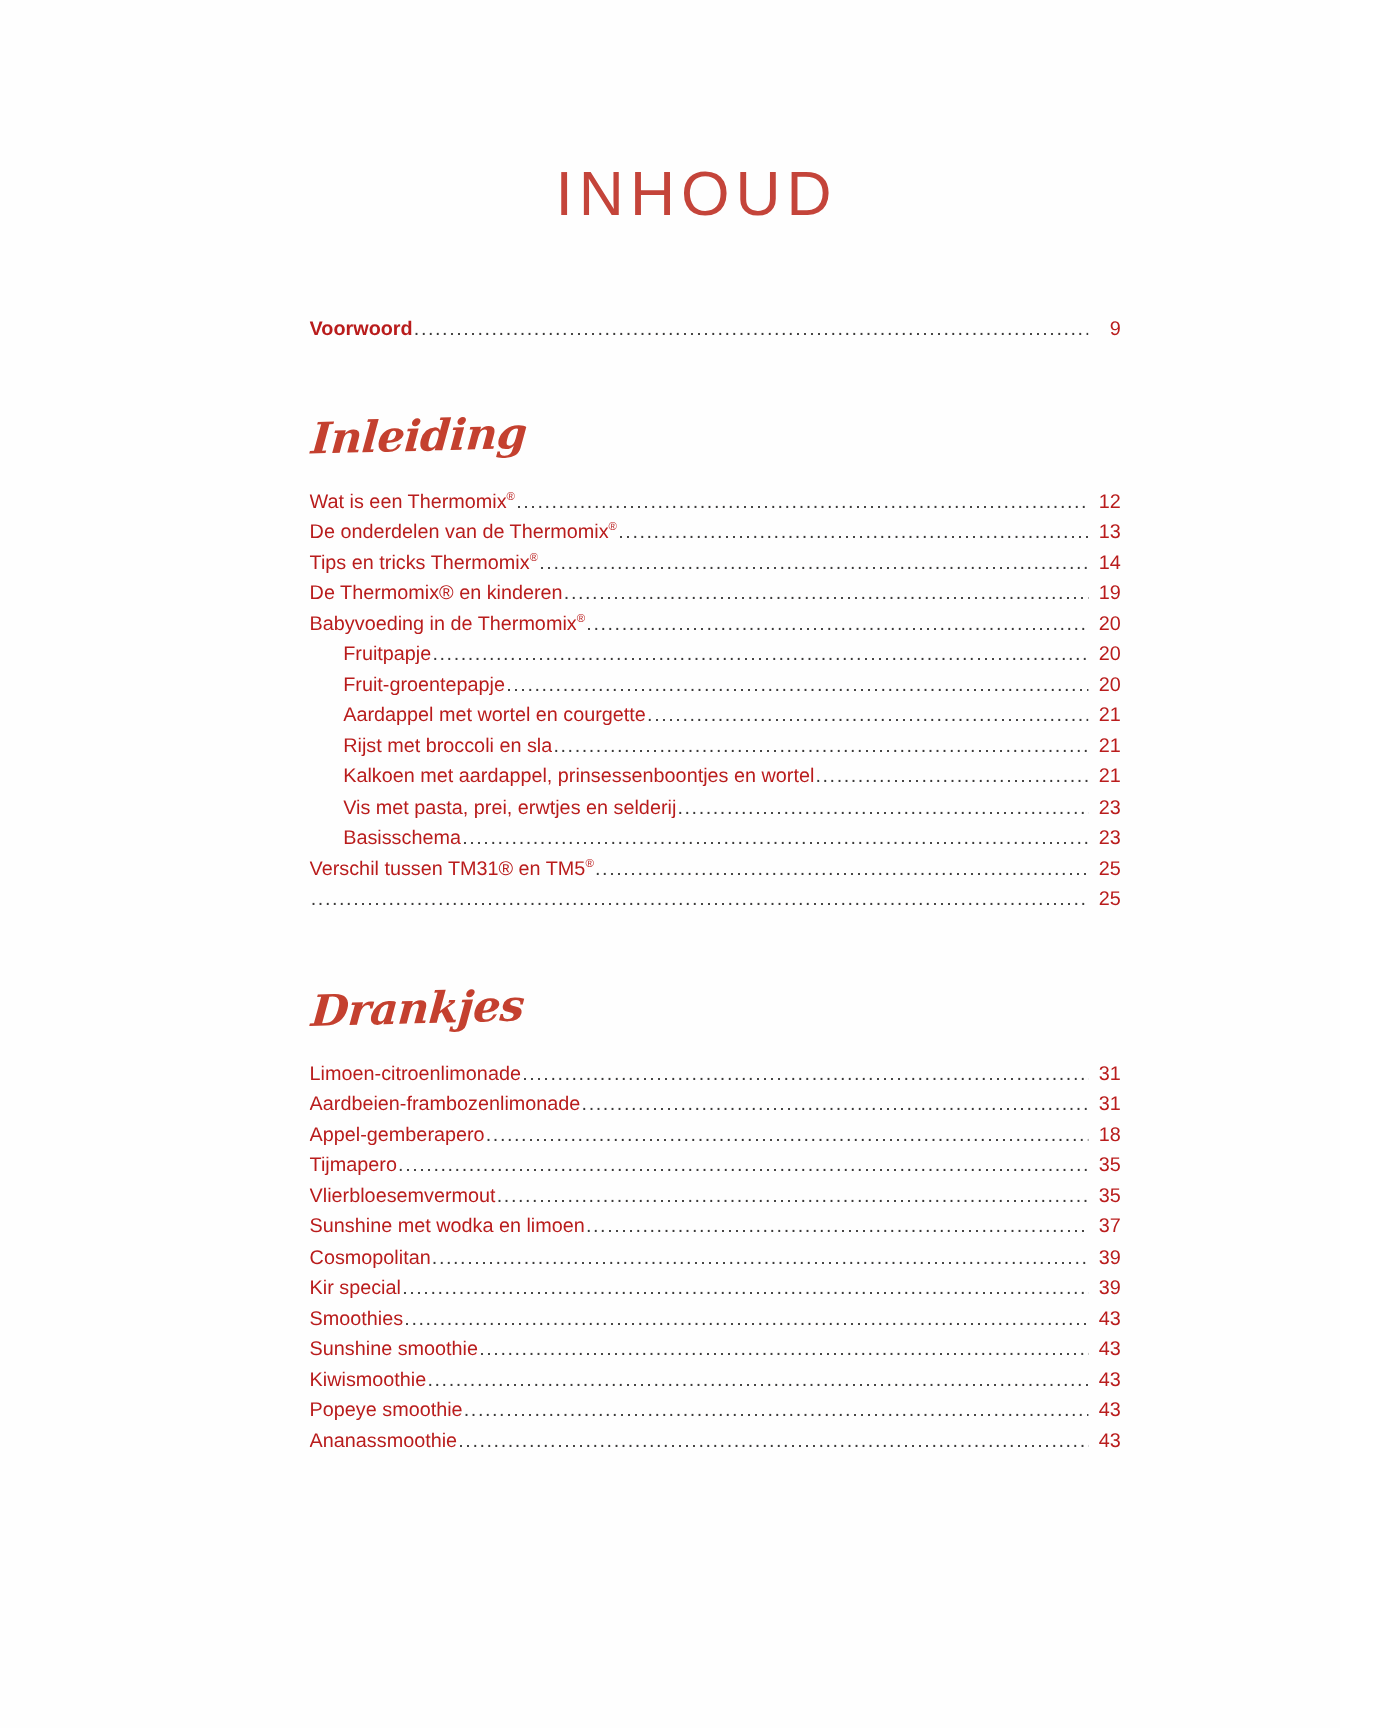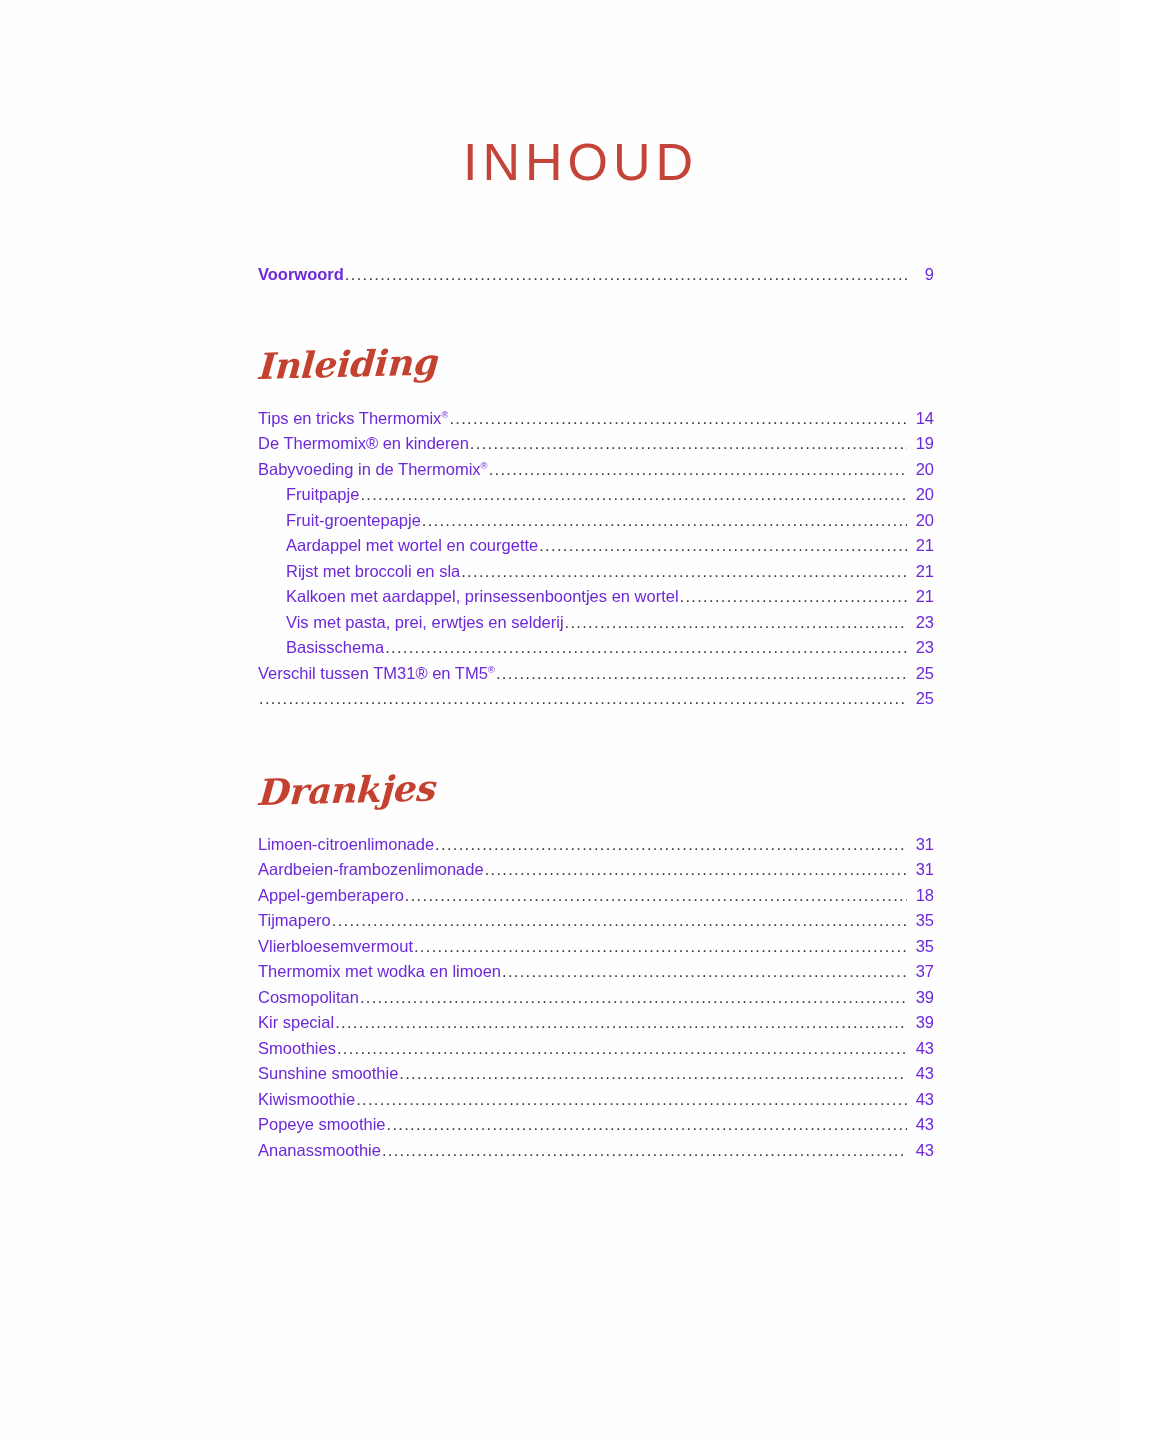--- a/index.html
+++ b/index.html
@@ -67,21 +67,21 @@
     list-style: none;
     margin: 0;
     padding: 0;
   }
   .toc-row {
     display: flex;
     align-items: flex-end;
     font-size: 16.5px;
     line-height: 25.5px;
     height: 25.5px;
-    color: #6d28d9;
+    color: #b91c1c;
     white-space: nowrap;
   }
   .toc-row.indented { padding-left: 28px; }
   .toc-row.bold .toc-label { font-weight: 700; }
 
   .toc-label {
     flex: 0 1 auto;
     overflow: hidden;
     text-overflow: clip;
   }
@@ -132,20 +132,30 @@
     <ul class="toc-list preface-block">
       <li class="toc-row bold">
         <span class="toc-label">Voorwoord</span>
         <span class="toc-leader"></span>
         <span class="toc-page">9</span>
       </li>
     </ul>
 
     <div id="sections-root"><div class="section-heading heading-inleiding">Inleiding</div><ul class="toc-list">
           <li class="toc-row">
+            <span class="toc-label">Wat is een Thermomix<sup>®</sup></span>
+            <span class="toc-leader"></span>
+            <span class="toc-page">12</span>
+          </li>
+          <li class="toc-row">
+            <span class="toc-label">De onderdelen van de Thermomix<sup>®</sup></span>
+            <span class="toc-leader"></span>
+            <span class="toc-page">13</span>
+          </li>
+          <li class="toc-row">
             <span class="toc-label">Tips en tricks Thermomix<sup>®</sup></span>
             <span class="toc-leader"></span>
             <span class="toc-page">14</span>
           </li>
           <li class="toc-row">
             <span class="toc-label">De Thermomix® en kinderen</span>
             <span class="toc-leader"></span>
             <span class="toc-page">19</span>
           </li>
           <li class="toc-row">
@@ -217,21 +227,21 @@
             <span class="toc-label">Tijmapero</span>
             <span class="toc-leader"></span>
             <span class="toc-page">35</span>
           </li>
           <li class="toc-row">
             <span class="toc-label">Vlierbloesemvermout</span>
             <span class="toc-leader"></span>
             <span class="toc-page">35</span>
           </li>
           <li class="toc-row">
-            <span class="toc-label">Thermomix met wodka en limoen</span>
+            <span class="toc-label">Sunshine met wodka en limoen</span>
             <span class="toc-leader"></span>
             <span class="toc-page">37</span>
           </li>
           <li class="toc-row">
             <span class="toc-label">Cosmopolitan</span>
             <span class="toc-leader"></span>
             <span class="toc-page">39</span>
           </li>
           <li class="toc-row">
             <span class="toc-label">Kir special</span>

